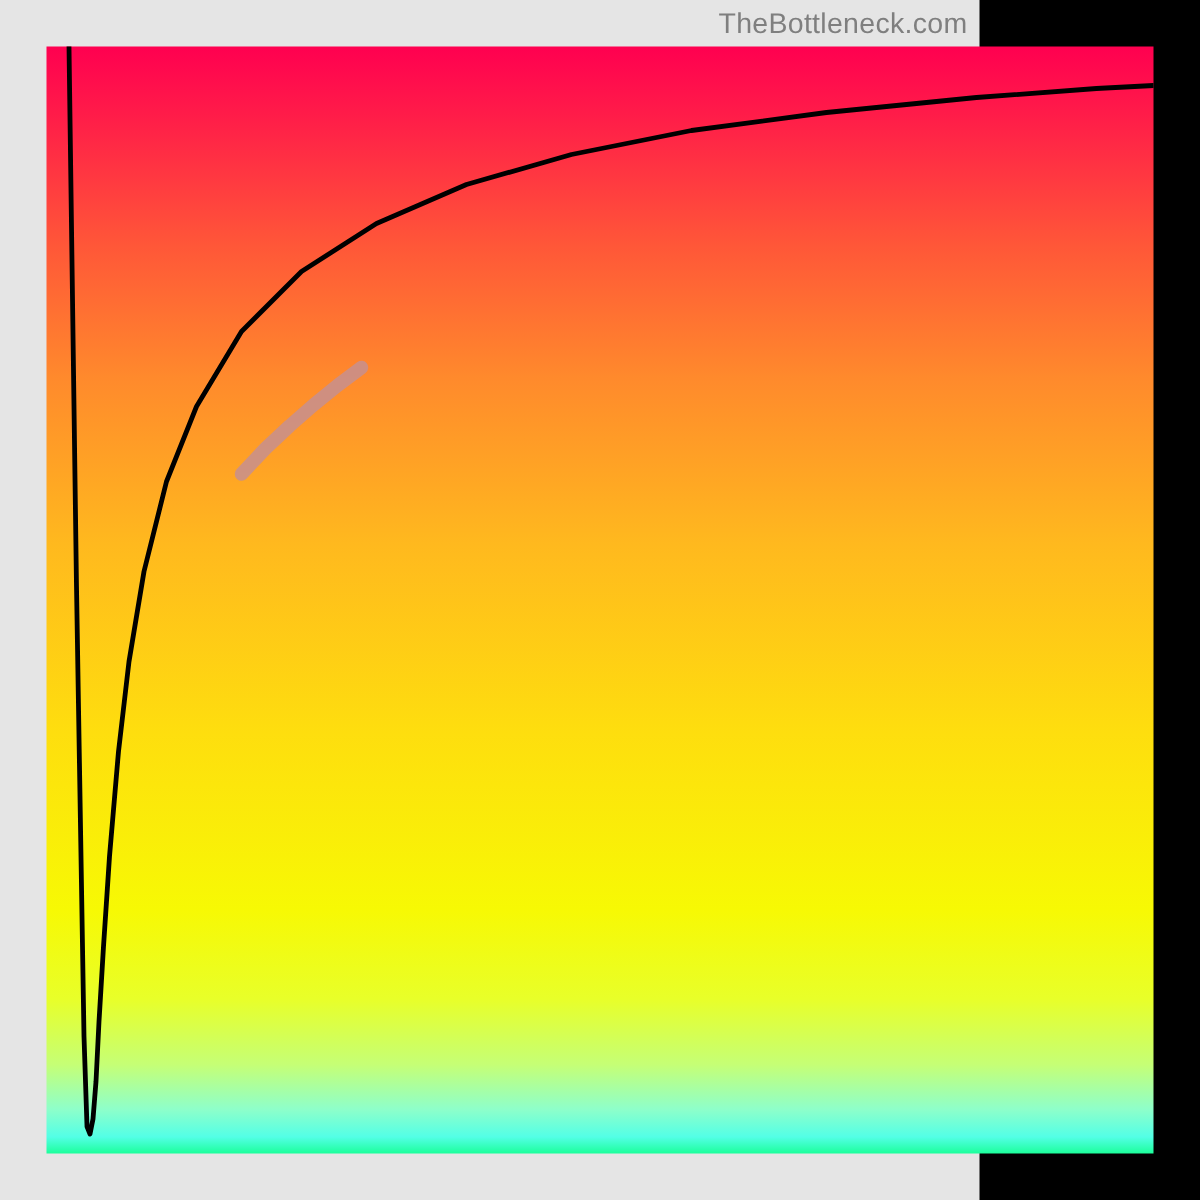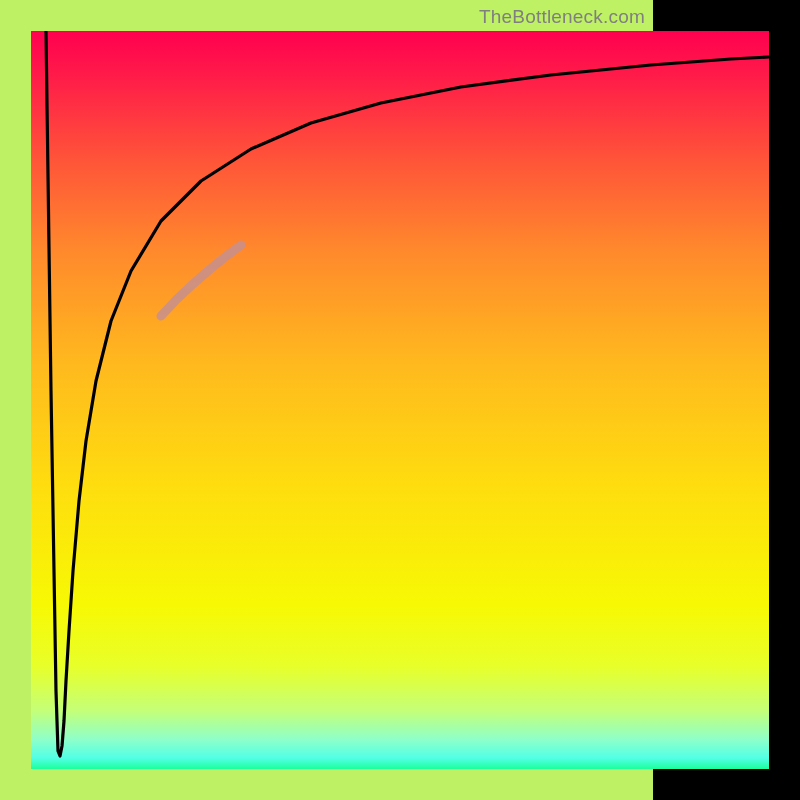--- a/index.html
+++ b/index.html
@@ -8,21 +8,21 @@
     width: 800px;
     height: 800px;
     background: #000;
     font-family: Arial, Helvetica, sans-serif;
     overflow: hidden;
   }
   .stage {
     position: relative;
     width: 653px;
     height: 800px;
-    background: #bef264;
+    background: #e5e5e5;
   }
   .plot-area {
     position: absolute;
     left: 31px;
     top: 31px;
     width: 738px;
     height: 738px;
     
     background: linear-gradient(
       to bottom,

